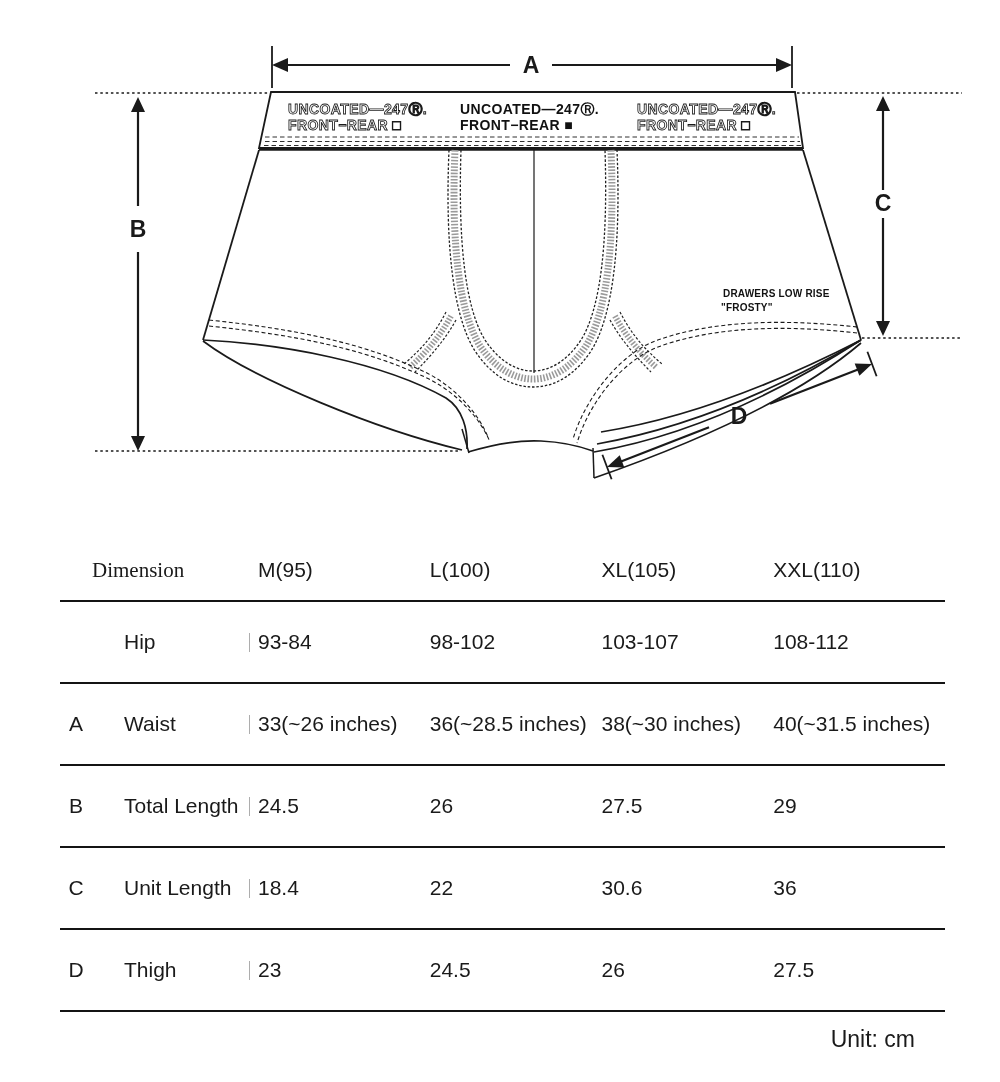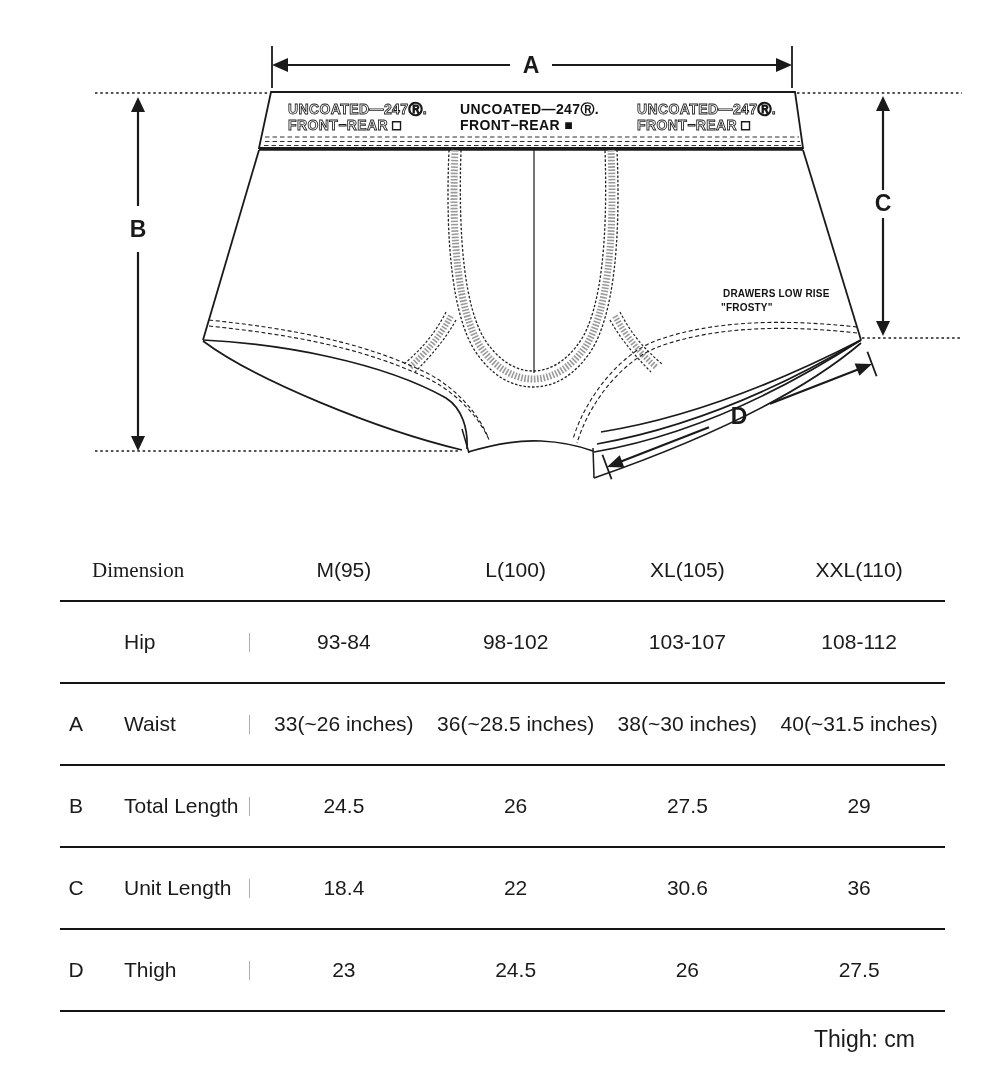--- a/index.html
+++ b/index.html
@@ -21,21 +21,21 @@
   .t-row{
     display:grid;
     grid-template-columns:32px 148px 18px 1fr 1fr 1fr 1fr;
     align-items:center;height:80px;border-bottom:2px solid #141414;
   }
   .t-row.t-head{height:60px;}
   .t-letter{text-align:center;}
   .t-name{padding-left:0px;white-space:nowrap;margin-left:32px;}
   .t-head-dim{grid-column:1 / 3;padding-left:32px;font-family:Liberation Serif, serif;}
   .t-sep{width:1px;height:19px;background:#adadad;justify-self:center;}
-  .t-val{text-align:center;white-space:nowrap;}
+  .t-val{white-space:nowrap;}
   .unit-note{
     position:absolute;right:85px;top:1026px;font-size:23px;color:#1a1a1a;
   }
 </style>
 </head>
 <body>
 
 <div class="page">
 
   <svg class="diagram" viewBox="0 0 1000 515" xmlns="http://www.w3.org/2000/svg">
@@ -199,15 +199,15 @@
       <div class="t-letter">D</div>
       <div class="t-name">Thigh</div>
       <div class="t-sep"></div>
       <div class="t-val">23</div>
       <div class="t-val">24.5</div>
       <div class="t-val">26</div>
       <div class="t-val">27.5</div>
     </div>
   </div>
 
-  <div class="unit-note">Thigh: cm</div>
+  <div class="unit-note">Unit: cm</div>
 
 </div>
 
 </body></html>

